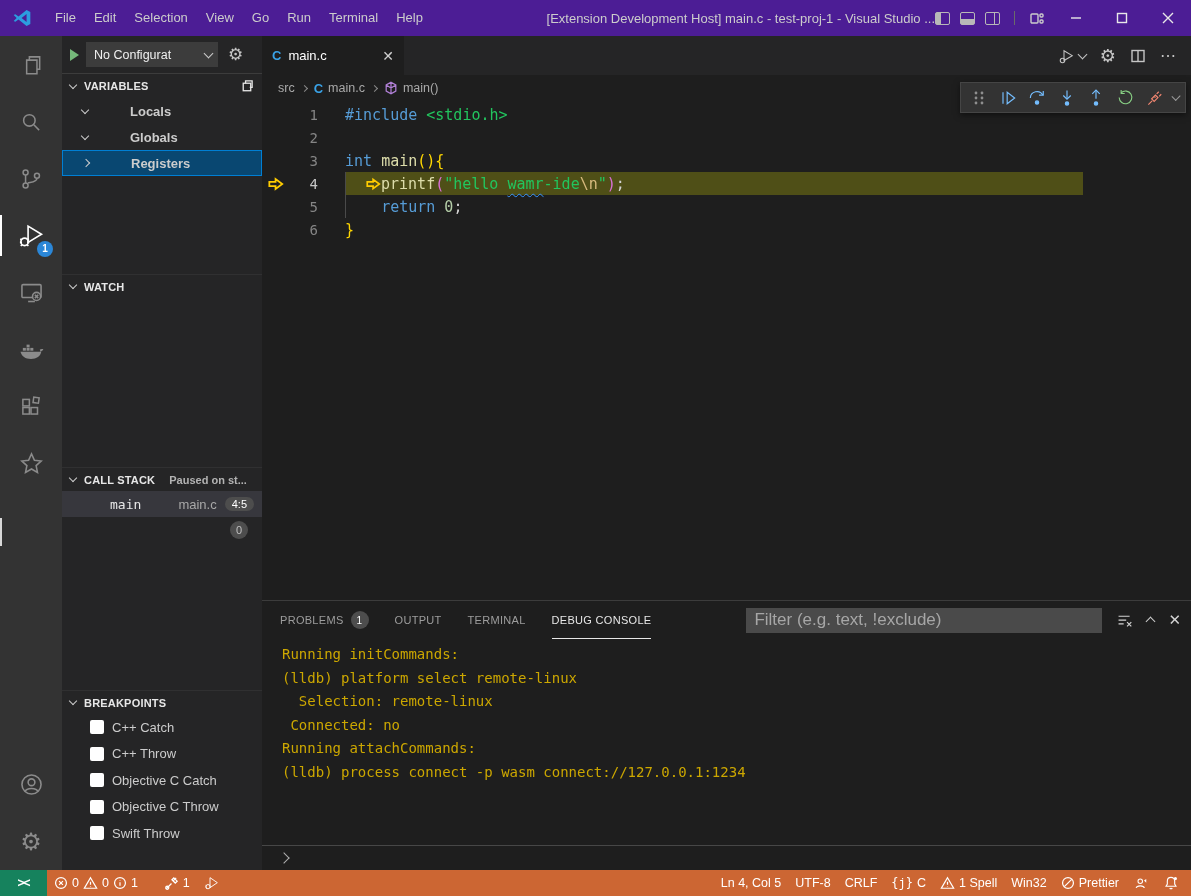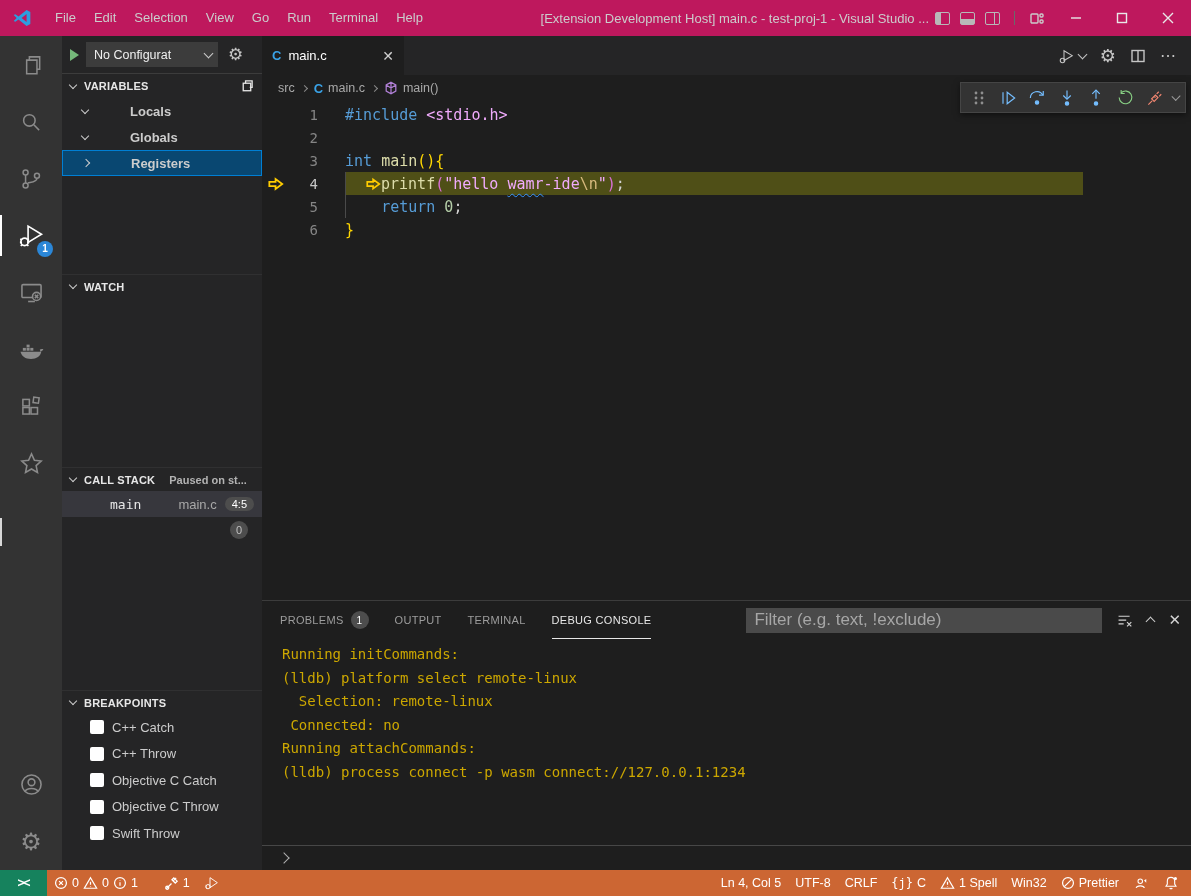--- a/index.html
+++ b/index.html
@@ -2,24 +2,24 @@
 <html><head>
 <meta charset="utf-8">
 <style>
   * { margin:0; padding:0; box-sizing:border-box; }
   html,body { width:1191px; height:896px; overflow:hidden; background:#1e1e1e;
     font-family:"Liberation Sans", sans-serif; color:#cccccc; }
   svg { display:block; }
   .ic { stroke:currentColor; fill:none; stroke-width:1.4; }
 
   
-  .titlebar { height:36px; background:#be185d; display:flex; align-items:center; font-size:13px; color:#cccccc;justify-content:space-between; }
+  .titlebar { height:36px; background:#4c1d95; display:flex; align-items:center; font-size:13px; color:#cccccc;justify-content:space-between; }
   .vsc-logo { width:20px; height:20px; margin:0 14px 0 12px; }
   .menu-item { padding:0 9px; height:26px; line-height:26px; border-radius:4px; cursor:default; }
-  .tb-title { flex:1; text-align:right; padding-right:6px; white-space:nowrap; overflow:hidden; color:#cccccc; }
+  .tb-title { flex:1; text-align:right; padding-right:0; white-space:nowrap; overflow:hidden; color:#cccccc; }
   .tb-layout { display:flex; align-items:center; gap:10px; padding-right:8px; }
   .tb-layout .lic { width:15px; height:13px; border:1px solid #b8b8b8; border-radius:2px; position:relative; }
   .lic.left::before  { content:""; position:absolute; left:0; top:0; bottom:0; width:5px; background:#b8b8b8; }
   .lic.bottom::before{ content:""; position:absolute; left:0; right:0; bottom:0; height:5px; background:#b8b8b8; }
   .lic.right::before { content:""; position:absolute; right:4px; top:0; bottom:0; width:1px; background:#b8b8b8; }
   .tb-sep { width:1px; height:14px; background:#6a6a6a; margin:0 4px; }
   .win-btns { display:flex; height:36px; }
   .win-btn { width:46px; height:36px; display:flex; align-items:center; justify-content:center; color:#e8e8e8; }
 
   
@@ -74,21 +74,21 @@
   .cube { color:#b180d7; }
 
   .code { flex:1; position:relative; font-family:"DejaVu Sans Mono", monospace; font-size:15px; padding-top:2px; }
   .cl { height:23px; display:flex; align-items:center; position:relative; white-space:pre; }
   .glyph { width:28px; display:flex; justify-content:center; flex:none; }
   .lnum { width:28px; text-align:right; color:#858585; font-size:14px; flex:none; }
   .cl.cur .lnum { color:#c6c6c6; }
   .ltext { padding-left:27px; position:relative; z-index:1; }
   .hl-bar { position:absolute; left:83px; right:108px; top:0; bottom:0; background:rgba(255,255,0,.22); }
   .guide { position:absolute; left:83px; top:0; bottom:0; width:1px; background:#4a4a4a; z-index:1; }
-  .tok-kw { color:#569cd6; } .tok-fn { color:#dcdcaa; } .tok-str { color:#f0abfc; }
+  .tok-kw { color:#569cd6; } .tok-fn { color:#dcdcaa; } .tok-str { color:#22c55e; }
   .tok-esc { color:#d7ba7d; } .tok-num { color:#b5cea8; } .tok-pl { color:#d4d4d4; }
   .b1 { color:#ffd700; } .b2 { color:#da70d6; }
   .wavy { text-decoration:underline wavy #3794ff 1px; text-underline-offset:4px; }
   .arrow-inline { display:inline-flex; width:36px; justify-content:flex-end; vertical-align:-2px; }
 
   .dbg-toolbar { position:absolute; top:46px; left:698px; width:226px; height:31px; background:#333333;
     border:1px solid #454545; box-shadow:0 2px 6px rgba(0,0,0,.5); display:flex; align-items:center; padding:0 6px; gap:6px; z-index:5; }
   .dbg-btn { width:26px; height:26px; display:flex; align-items:center; justify-content:center; }
   .blue { color:#75beff; } .green { color:#89d185; } .red { color:#f48771; } .gray { color:#8f8f8f; }
 

